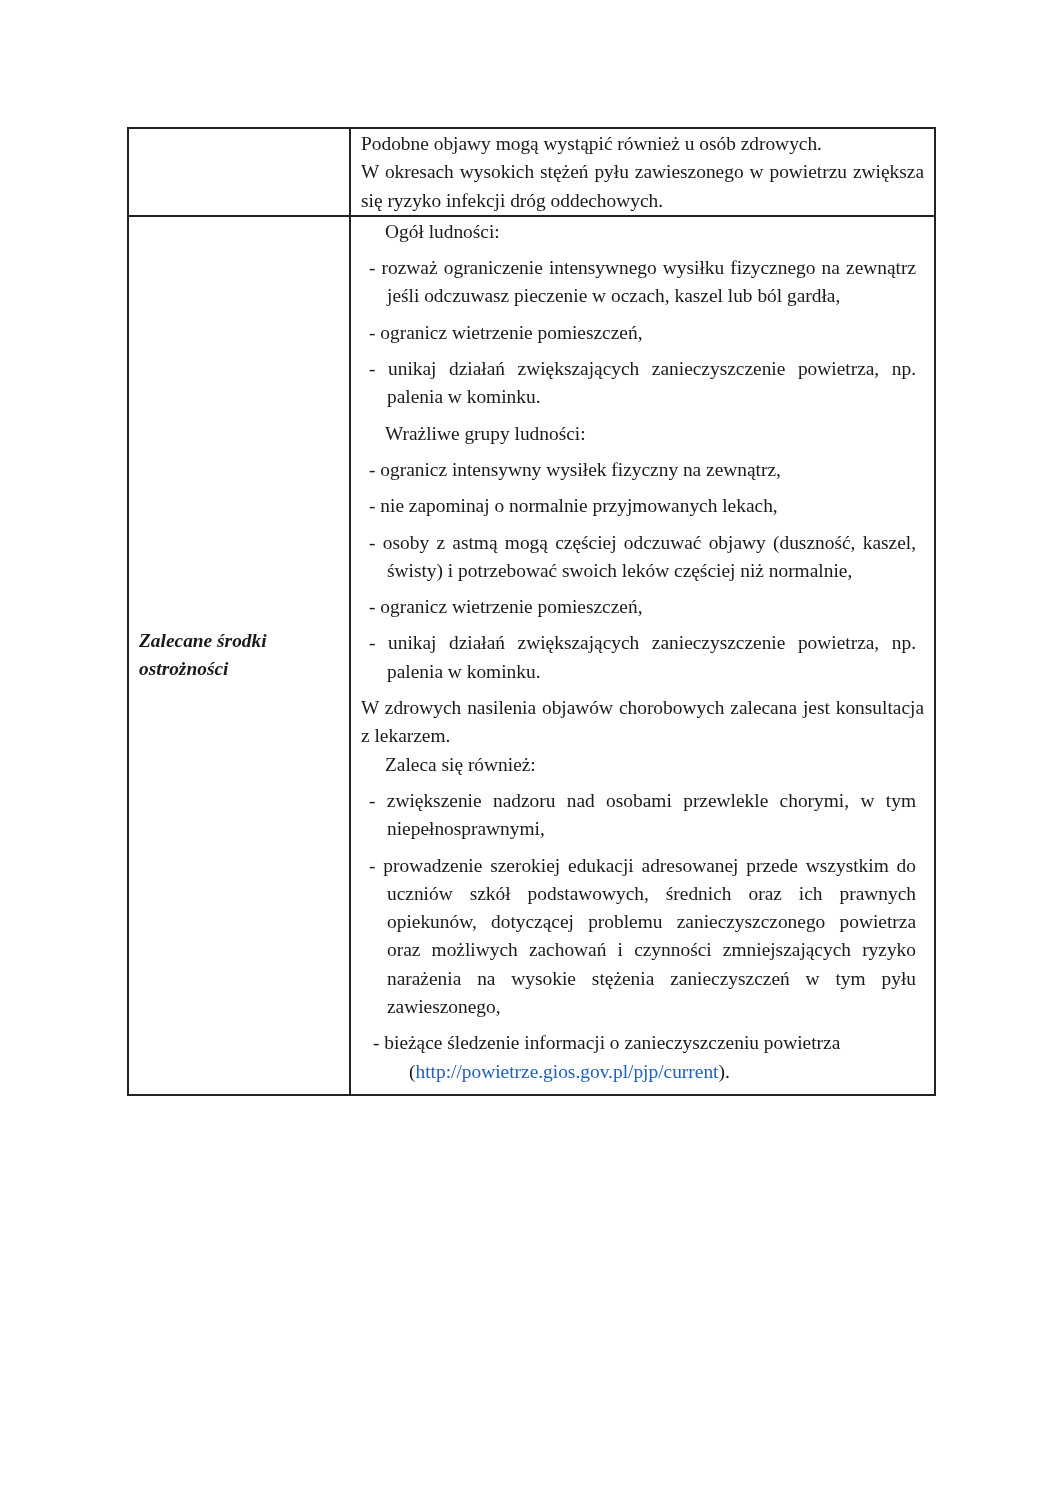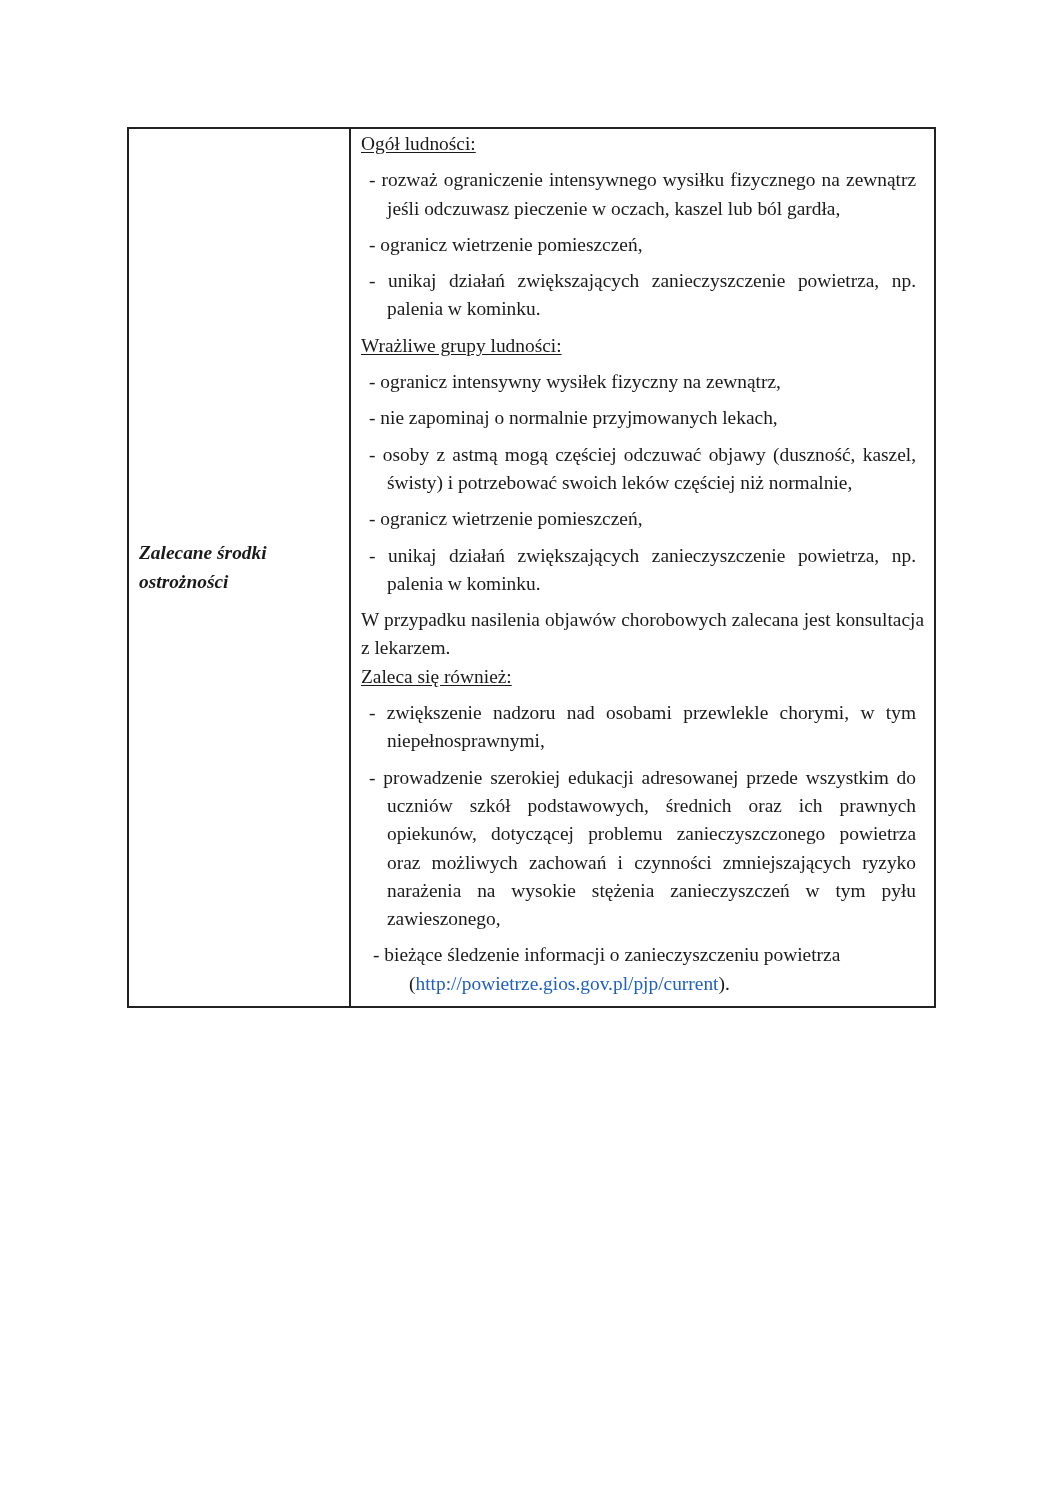--- a/index.html
+++ b/index.html
@@ -9,30 +9,41 @@
          border-collapse: collapse; table-layout: fixed; }
   .tbl td { border: 2px solid #222; vertical-align: top; padding: 0; }
   .c1 { width: 220px; }
   .c2 { width: 583px; }
   .cell-text { padding: 1px 10px 0 10px; font-size: 19.4px; line-height: 28.3px; text-align: justify; }
   .row1 .cell-text { padding-bottom: 0px; }
   .label { font-family: "Liberation Serif", serif; font-weight: bold; font-size: 19.4px;
            line-height: 28.3px; padding-left: 10px; font-style: italic; }
   .labelcell { vertical-align: middle !important; }
   .p { margin: 0; }
-  .u { text-decoration: underline; text-underline-offset: 2px; }
+  .u { text-underline-offset: 2px; margin-left: 24px; }
   .li { margin: 8px; padding-left: 18px; text-indent: -18px; }
   .link { color: #1f5fbf; }
   .last-li { padding-left: 22px; text-indent: -18px; margin: 8px; }
 </style>
 </head>
 <body>
 
 <table class="tbl">
   <tbody>
+      <tr class="row1">
+    <td class="c1">
+      <div class="label"></div>
+    </td>
+    <td class="c2">
+      <div class="cell-text">
+        <p class="p">Podobne objawy mogą wystąpić również u osób zdrowych.</p>
+        <p class="p">W okresach wysokich stężeń pyłu zawieszonego w powietrzu zwiększa się ryzyko infekcji dróg oddechowych.</p>
+      </div>
+    </td>
+  </tr>
   <tr class="row2">
     <td class="c1 labelcell">
       <div class="label">
         <span>Zalecane środki</span><br>
         <span>ostrożności</span>
       </div>
     </td>
     <td class="c2">
       <div class="cell-text">
         <p class="p u">Ogół ludności:</p>
@@ -40,21 +51,21 @@
         <p class="li">- ogranicz wietrzenie pomieszczeń,</p>
         <p class="li">- unikaj działań zwiększających zanieczyszczenie powietrza, np. palenia w kominku.</p>
 
         <p class="p u">Wrażliwe grupy ludności:</p>
         <p class="li">- ogranicz intensywny wysiłek fizyczny na zewnątrz,</p>
         <p class="li">- nie zapominaj o normalnie przyjmowanych lekach,</p>
         <p class="li">- osoby z astmą mogą częściej odczuwać objawy (duszność, kaszel, świsty) i potrzebować swoich leków częściej niż normalnie,</p>
         <p class="li">- ogranicz wietrzenie pomieszczeń,</p>
         <p class="li">- unikaj działań zwiększających zanieczyszczenie powietrza, np. palenia w kominku.</p>
 
-        <p class="p">W przypadku nasilenia objawów chorobowych zalecana jest konsultacja z lekarzem.</p>
+        <p class="p">W zdrowych nasilenia objawów chorobowych zalecana jest konsultacja z lekarzem.</p>
 
         <p class="p u">Zaleca się również:</p>
         <p class="li">- zwiększenie nadzoru nad osobami przewlekle chorymi, w tym niepełnosprawnymi,</p>
         <p class="li">- prowadzenie szerokiej edukacji adresowanej przede wszystkim do uczniów szkół podstawowych, średnich oraz ich prawnych opiekunów, dotyczącej problemu zanieczyszczonego powietrza oraz możliwych zachowań i czynności zmniejszających ryzyko narażenia na wysokie stężenia zanieczyszczeń w tym pyłu zawieszonego,</p>
         <p class="last-li" style="text-align:left;">
           <span>- bieżące śledzenie informacji o zanieczyszczeniu powietrza</span><br>
           <span style="padding-left:18px;">(</span><a class="link">http://powietrze.gios.gov.pl/pjp/current</a><span>).</span>
         </p>
       </div>
     </td>

